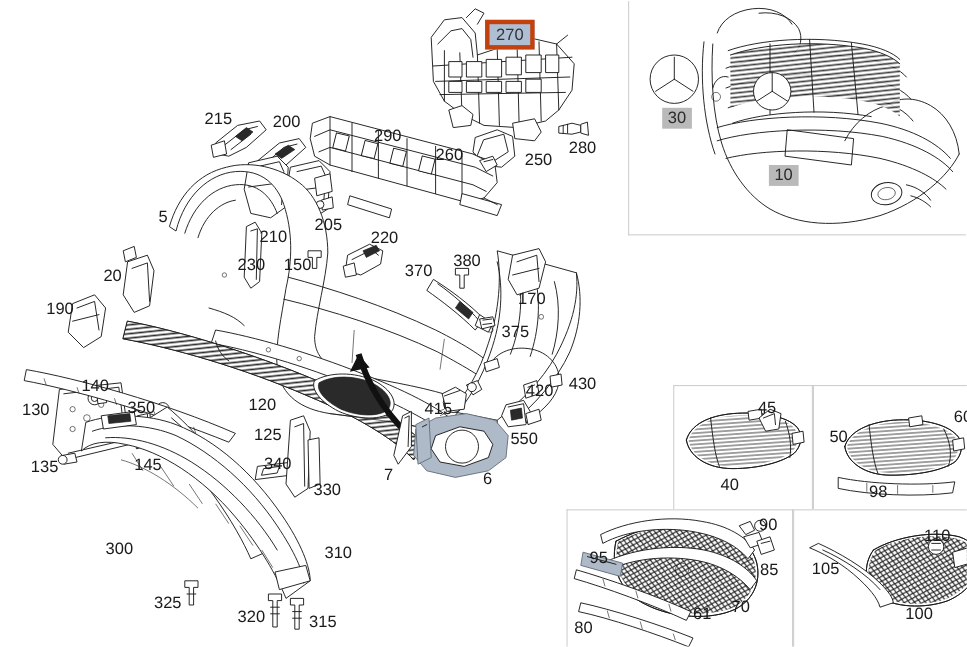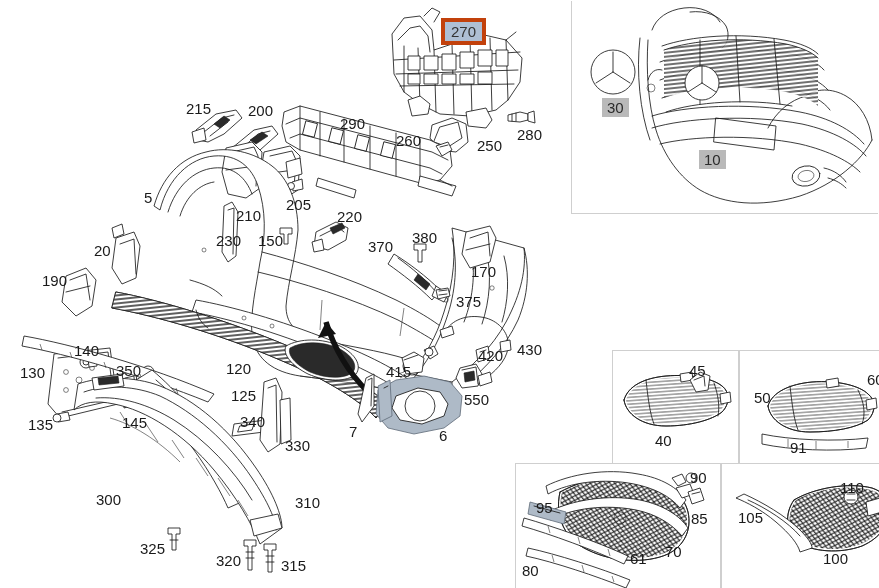--- a/index.html
+++ b/index.html
@@ -560,21 +560,21 @@
       <div class="lbl" style="left: 255px; top: 495px; margin-left: 40px;">310</div>
       <div class="lbl" style="left: 140px; top: 541px;">325</div>
       <div class="lbl" style="left: 216px; top: 553px;">320</div>
       <div class="lbl" style="left: 281px; top: 558px;">315</div>
     </div>
   <div id="panel-labels">
       <div class="lbl" style="left: 689px; top: 363px;">45</div>
       <div class="lbl" style="left: 655px; top: 433px;">40</div>
       <div class="lbl" style="left: 754px; top: 390px;">50</div>
       <div class="lbl" style="left: 824px; top: 372px; margin-left: 43px;">60</div>
-      <div class="lbl" style="left: 790px; top: 440px;">91</div>
+      <div class="lbl" style="left: 790px; top: 440px;">98</div>
       <div class="lbl" style="left: 690px; top: 470px;">90</div>
       <div class="lbl" style="left: 536px; top: 500px;">95</div>
       <div class="lbl" style="left: 691px; top: 511px;">85</div>
       <div class="lbl" style="left: 665px; top: 544px;">70</div>
       <div class="lbl" style="left: 630px; top: 551px;">61</div>
       <div class="lbl" style="left: 522px; top: 563px;">80</div>
       <div class="lbl" style="left: 738px; top: 510px;">105</div>
       <div class="lbl" style="left: 840px; top: 480px;">110</div>
       <div class="lbl" style="left: 823px; top: 551px;">100</div>
     </div>

